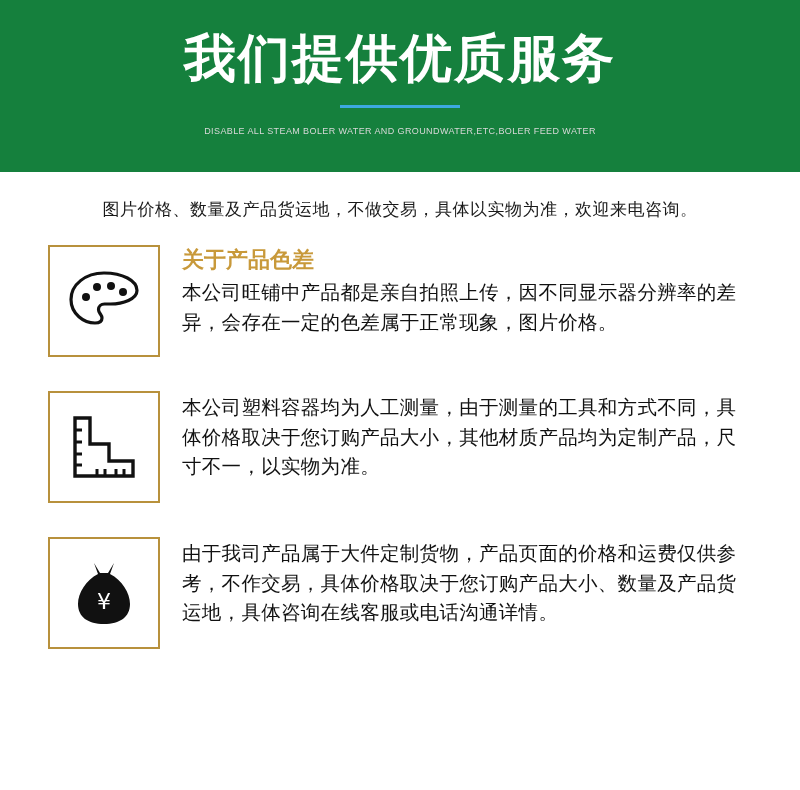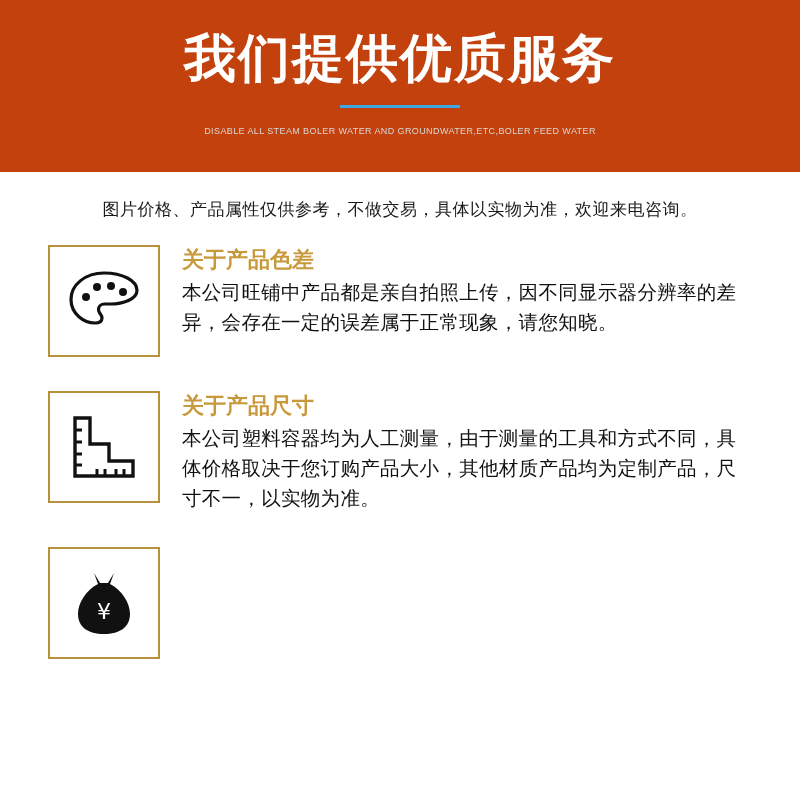--- a/index.html
+++ b/index.html
@@ -14,21 +14,21 @@
     height: 790px;
     position: relative;
     overflow: hidden;
     background: #ffffff;
   }
 
   
   .header {
     width: 800px;
     height: 172px;
-    background: #c2410c;
+    background: #15803d;
     position: relative;
     display: flex;
     flex-direction: column;
     align-items: center;
     justify-content: flex-start;
     padding-top: 26px;
   }
   .header-title {
     color: #ffffff;
     font-size: 52px;
@@ -113,66 +113,66 @@
 
 <div class="page">
 
   <div class="header">
     <div class="header-title">我们提供优质服务</div>
     <div class="header-rule"></div>
     <div class="header-sub">DISABLE ALL STEAM BOLER WATER AND GROUNDWATER,ETC,BOLER FEED  WATER</div>
   </div>
 
   <div class="notice">
-    <div class="notice-text">图片价格、产品属性仅供参考，不做交易，具体以实物为准，欢迎来电咨询。</div>
+    <div class="notice-text">图片价格、数量及产品货运地，不做交易，具体以实物为准，欢迎来电咨询。</div>
   </div>
 
   <div class="items">
 
     <div class="item">
       <div class="icon-box">
         <span>
           <svg width="72" height="62" viewBox="0 0 72 62">
             <path d="M36 3C17.5 3 3 14.5 3 29.5 3 44 16 53 27 53c5 0 7-2 7-5 0-2-1-3-2-4.5-1-1.5-1.5-2.5-1.5-4 0-3 2.5-5.5 6-5.5h6C55 34 69 29 69 20.5 69 10.5 54.5 3 36 3z" fill="none" stroke="#111" stroke-width="3.2"></path>
             <circle cx="18" cy="27" r="4" fill="#111"></circle>
             <circle cx="29" cy="17" r="4" fill="#111"></circle>
             <circle cx="43" cy="16" r="4" fill="#111"></circle>
             <circle cx="55" cy="22" r="4" fill="#111"></circle>
           </svg>
         </span>
       </div>
       <div class="item-body">
         <div class="item-title">关于产品色差</div>
-        <div class="item-desc">本公司旺铺中产品都是亲自拍照上传，因不同显示器分辨率的差异，会存在一定的误差属于正常现象，请您知晓。</div>
+        <div class="item-desc">本公司旺铺中产品都是亲自拍照上传，因不同显示器分辨率的差异，会存在一定的色差属于正常现象，图片价格。</div>
       </div>
     </div>
 
     <div class="item">
       <div class="icon-box">
         <span>
           <svg width="66" height="66" viewBox="0 0 66 66">
             <path d="M4 4 L19 4 L19 30 L38 30 L38 47 L62 47 L62 62 L4 62 Z" fill="none" stroke="#111" stroke-width="3.4" stroke-linejoin="miter"></path>
             <path d="M4 16 L11 16 M4 28 L11 28 M4 40 L11 40 M4 51 L11 51" stroke="#111" stroke-width="3"></path>
             <path d="M26 62 L26 55 M34 62 L34 55 M45 62 L45 55 M53 62 L53 55" stroke="#111" stroke-width="3"></path>
           </svg>
         </span>
       </div>
       <div class="item-body">
-        <div class="item-title">关于产品尺寸</div>
         <div class="item-desc">本公司塑料容器均为人工测量，由于测量的工具和方式不同，具体价格取决于您订购产品大小，其他材质产品均为定制产品，尺寸不一，以实物为准。</div>
       </div>
     </div>
 
     <div class="item">
       <div class="icon-box">
         <span>
           <svg width="64" height="68" viewBox="0 0 64 68">
             <path d="M22 4 L28 14 L36 14 L42 4 L38 15 C50 21 58 34 58 45 C58 58 48 65 32 65 C16 65 6 58 6 45 C6 34 14 21 26 15 Z" fill="#111"></path>
             <text x="32" y="50" font-size="22" font-family="DejaVu Sans, sans-serif" fill="#fff" text-anchor="middle">¥</text>
           </svg>
         </span>
       </div>
       <div class="item-body">
+        <div class="item-desc">由于我司产品属于大件定制货物，产品页面的价格和运费仅供参考，不作交易，具体价格取决于您订购产品大小、数量及产品货运地，具体咨询在线客服或电话沟通详情。</div>
       </div>
     </div>
 
   </div>
 </div>
 
 </body></html>

